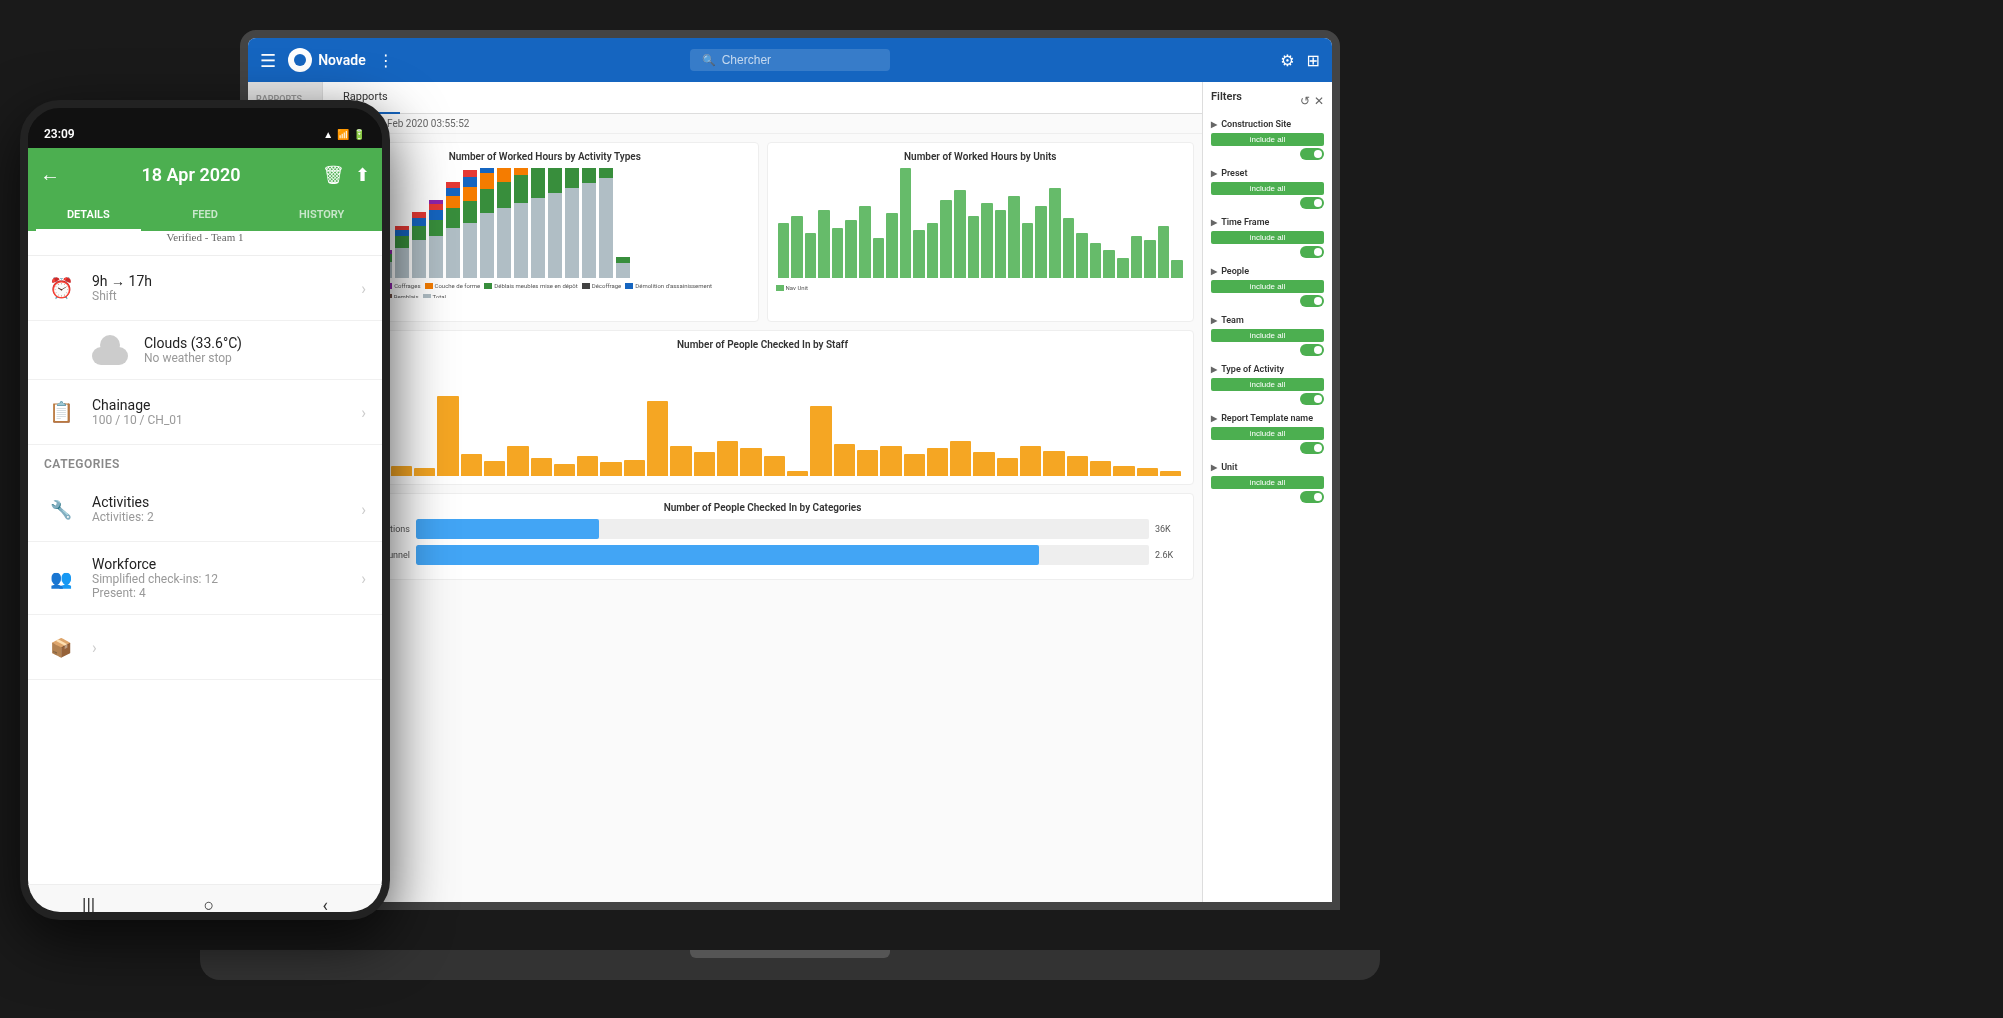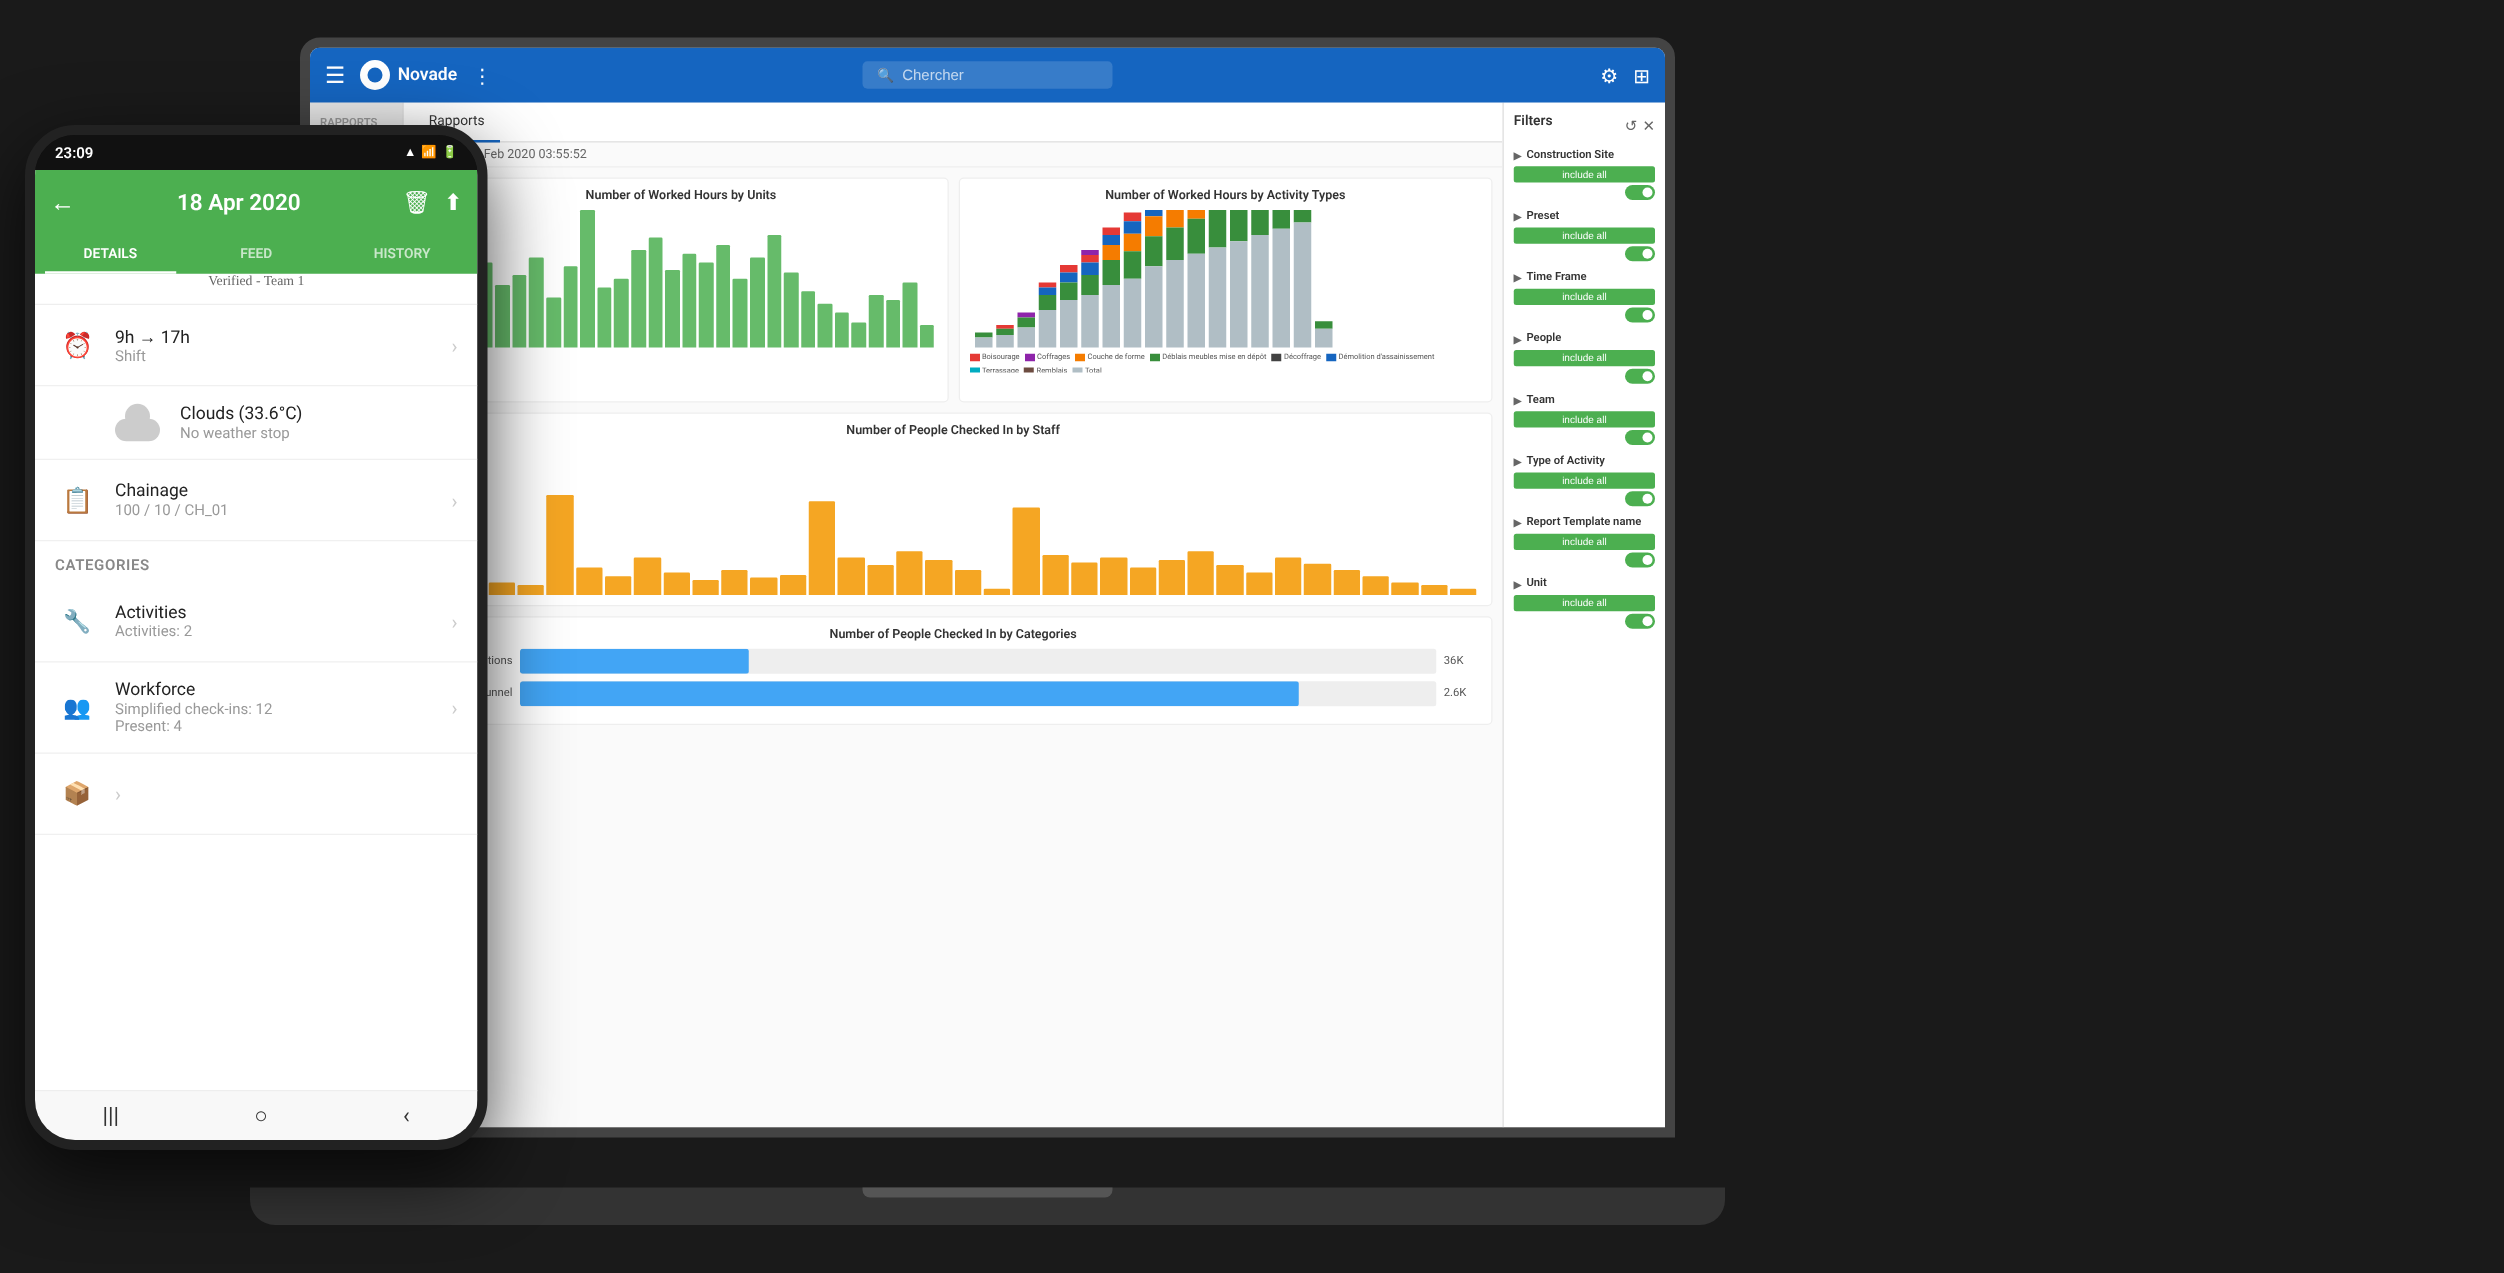--- a/index.html
+++ b/index.html
@@ -382,20 +382,21 @@
       position: relative;
       box-shadow: 0 20px 60px rgba(0,0,0,0.7);
     }
     .phone-notch-area {
       background: #111;
       height: 28px;
       display: flex;
       align-items: center;
       justify-content: space-between;
       padding: 0 16px;
+      margin-top: 12px;
     }
     .phone-time {
       color: white;
       font-size: 12px;
       font-weight: 600;
     }
     .phone-status-icons {
       display: flex;
       gap: 4px;
       align-items: center;
@@ -636,20 +637,162 @@
             <div class="tab">Rapports</div>
           </div>
           <div class="content-header">
             <span>Reports</span>&nbsp;&nbsp;
             <span>27 Feb 2020 03:55:52</span>
           </div>
 
           <div class="charts-area">
 
             <div class="charts-row">
+
+              <div class="chart-box">
+                <div class="chart-title">Number of Worked Hours by Activity Types</div>
+                <div class="chart-area">
+                  <div style="display:flex;align-items:flex-end;height:110px;gap:3px;padding:0 4px;">
+
+                    <div style="display:flex;flex-direction:column-reverse;flex:1;max-width:14px;">
+                      <div style="height:8px;background:#b0bec5;width:100%;"></div>
+                      <div style="height:4px;background:#388e3c;width:100%;"></div>
+                    </div>
+                    <div style="display:flex;flex-direction:column-reverse;flex:1;max-width:14px;">
+                      <div style="height:10px;background:#b0bec5;width:100%;"></div>
+                      <div style="height:5px;background:#388e3c;width:100%;"></div>
+                      <div style="height:3px;background:#e53935;width:100%;"></div>
+                    </div>
+                    <div style="display:flex;flex-direction:column-reverse;flex:1;max-width:14px;">
+                      <div style="height:16px;background:#b0bec5;width:100%;"></div>
+                      <div style="height:8px;background:#388e3c;width:100%;"></div>
+                      <div style="height:4px;background:#8e24aa;width:100%;"></div>
+                    </div>
+                    <div style="display:flex;flex-direction:column-reverse;flex:1;max-width:14px;">
+                      <div style="height:30px;background:#b0bec5;width:100%;"></div>
+                      <div style="height:12px;background:#388e3c;width:100%;"></div>
+                      <div style="height:6px;background:#1565c0;width:100%;"></div>
+                      <div style="height:4px;background:#e53935;width:100%;"></div>
+                    </div>
+                    <div style="display:flex;flex-direction:column-reverse;flex:1;max-width:14px;">
+                      <div style="height:38px;background:#b0bec5;width:100%;"></div>
+                      <div style="height:14px;background:#388e3c;width:100%;"></div>
+                      <div style="height:8px;background:#1565c0;width:100%;"></div>
+                      <div style="height:6px;background:#e53935;width:100%;"></div>
+                    </div>
+                    <div style="display:flex;flex-direction:column-reverse;flex:1;max-width:14px;">
+                      <div style="height:42px;background:#b0bec5;width:100%;"></div>
+                      <div style="height:16px;background:#388e3c;width:100%;"></div>
+                      <div style="height:10px;background:#1565c0;width:100%;"></div>
+                      <div style="height:6px;background:#e53935;width:100%;"></div>
+                      <div style="height:4px;background:#8e24aa;width:100%;"></div>
+                    </div>
+                    <div style="display:flex;flex-direction:column-reverse;flex:1;max-width:14px;">
+                      <div style="height:50px;background:#b0bec5;width:100%;"></div>
+                      <div style="height:20px;background:#388e3c;width:100%;"></div>
+                      <div style="height:12px;background:#f57c00;width:100%;"></div>
+                      <div style="height:8px;background:#1565c0;width:100%;"></div>
+                      <div style="height:6px;background:#e53935;width:100%;"></div>
+                    </div>
+                    <div style="display:flex;flex-direction:column-reverse;flex:1;max-width:14px;">
+                      <div style="height:55px;background:#b0bec5;width:100%;"></div>
+                      <div style="height:22px;background:#388e3c;width:100%;"></div>
+                      <div style="height:14px;background:#f57c00;width:100%;"></div>
+                      <div style="height:10px;background:#1565c0;width:100%;"></div>
+                      <div style="height:7px;background:#e53935;width:100%;"></div>
+                    </div>
+                    <div style="display:flex;flex-direction:column-reverse;flex:1;max-width:14px;">
+                      <div style="height:65px;background:#b0bec5;width:100%;"></div>
+                      <div style="height:24px;background:#388e3c;width:100%;"></div>
+                      <div style="height:16px;background:#f57c00;width:100%;"></div>
+                      <div style="height:12px;background:#1565c0;width:100%;"></div>
+
+                    </div>
+                    <div style="display:flex;flex-direction:column-reverse;flex:1;max-width:14px;">
+                      <div style="height:70px;background:#b0bec5;width:100%;"></div>
+                      <div style="height:26px;background:#388e3c;width:100%;"></div>
+                      <div style="height:18px;background:#f57c00;width:100%;"></div>
+
+                    </div>
+                    <div style="display:flex;flex-direction:column-reverse;flex:1;max-width:14px;">
+                      <div style="height:75px;background:#b0bec5;width:100%;"></div>
+                      <div style="height:28px;background:#388e3c;width:100%;"></div>
+                      <div style="height:20px;background:#f57c00;width:100%;"></div>
+
+                    </div>
+                    <div style="display:flex;flex-direction:column-reverse;flex:1;max-width:14px;">
+                      <div style="height:80px;background:#b0bec5;width:100%;"></div>
+                      <div style="height:30px;background:#388e3c;width:100%;"></div>
+
+                    </div>
+                    <div style="display:flex;flex-direction:column-reverse;flex:1;max-width:14px;">
+                      <div style="height:85px;background:#b0bec5;width:100%;"></div>
+                      <div style="height:32px;background:#388e3c;width:100%;"></div>
+
+                    </div>
+                    <div style="display:flex;flex-direction:column-reverse;flex:1;max-width:14px;">
+                      <div style="height:90px;background:#b0bec5;width:100%;"></div>
+                      <div style="height:35px;background:#388e3c;width:100%;"></div>
+
+                    </div>
+                    <div style="display:flex;flex-direction:column-reverse;flex:1;max-width:14px;">
+                      <div style="height:95px;background:#b0bec5;width:100%;"></div>
+                      <div style="height:36px;background:#388e3c;width:100%;"></div>
+
+                    </div>
+                    <div style="display:flex;flex-direction:column-reverse;flex:1;max-width:14px;">
+                      <div style="height:100px;background:#b0bec5;width:100%;"></div>
+                      <div style="height:38px;background:#388e3c;width:100%;"></div>
+
+                    </div>
+                    <div style="display:flex;flex-direction:column-reverse;flex:1;max-width:14px;">
+                      <div style="height:15px;background:#b0bec5;width:100%;"></div>
+                      <div style="height:6px;background:#388e3c;width:100%;"></div>
+                    </div>
+                  </div>
+                  <div class="legend">
+                    <div class="legend-item">
+                      <div class="legend-color" style="background:#e53935;"></div>
+                      <span>Boisourage</span>
+                    </div>
+                    <div class="legend-item">
+                      <div class="legend-color" style="background:#8e24aa;"></div>
+                      <span>Coffrages</span>
+                    </div>
+                    <div class="legend-item">
+                      <div class="legend-color" style="background:#f57c00;"></div>
+                      <span>Couche de forme</span>
+                    </div>
+                    <div class="legend-item">
+                      <div class="legend-color" style="background:#388e3c;"></div>
+                      <span>Déblais meubles mise en dépôt</span>
+                    </div>
+                    <div class="legend-item">
+                      <div class="legend-color" style="background:#424242;"></div>
+                      <span>Décoffrage</span>
+                    </div>
+                    <div class="legend-item">
+                      <div class="legend-color" style="background:#1565c0;"></div>
+                      <span>Démolition d'assainissement</span>
+                    </div>
+                    <div class="legend-item">
+                      <div class="legend-color" style="background:#00acc1;"></div>
+                      <span>Terrassage</span>
+                    </div>
+                    <div class="legend-item">
+                      <div class="legend-color" style="background:#6d4c41;"></div>
+                      <span>Remblais</span>
+                    </div>
+                    <div class="legend-item">
+                      <div class="legend-color" style="background:#b0bec5;"></div>
+                      <span>Total</span>
+                    </div>
+                  </div>
+                </div>
+              </div>
 
               <div class="chart-box">
                 <div class="chart-title">Number of Worked Hours by Units</div>
                 <div class="chart-area">
                   <div style="display:flex;align-items:flex-end;height:110px;gap:2px;padding:0 2px;">
 
                     <div style="height:55px;background:#66bb6a;flex:1;max-width:12px;border-radius:1px 1px 0 0;"></div>
                     <div style="height:62px;background:#66bb6a;flex:1;max-width:12px;border-radius:1px 1px 0 0;"></div>
                     <div style="height:45px;background:#66bb6a;flex:1;max-width:12px;border-radius:1px 1px 0 0;"></div>
                     <div style="height:68px;background:#66bb6a;flex:1;max-width:12px;border-radius:1px 1px 0 0;"></div>
@@ -677,162 +820,20 @@
                     <div style="height:20px;background:#66bb6a;flex:1;max-width:12px;border-radius:1px 1px 0 0;"></div>
                     <div style="height:42px;background:#66bb6a;flex:1;max-width:12px;border-radius:1px 1px 0 0;"></div>
                     <div style="height:38px;background:#66bb6a;flex:1;max-width:12px;border-radius:1px 1px 0 0;"></div>
                     <div style="height:52px;background:#66bb6a;flex:1;max-width:12px;border-radius:1px 1px 0 0;"></div>
                     <div style="height:18px;background:#66bb6a;flex:1;max-width:12px;border-radius:1px 1px 0 0;"></div>
                   </div>
                   <div style="margin-top:6px;">
                     <div class="legend-item">
                       <div class="legend-color" style="background:#66bb6a;"></div>
                       <span>Nav Unit</span>
-                    </div>
-                  </div>
-                </div>
-              </div>
-
-              <div class="chart-box">
-                <div class="chart-title">Number of Worked Hours by Activity Types</div>
-                <div class="chart-area">
-                  <div style="display:flex;align-items:flex-end;height:110px;gap:3px;padding:0 4px;">
-
-                    <div style="display:flex;flex-direction:column-reverse;flex:1;max-width:14px;">
-                      <div style="height:8px;background:#b0bec5;width:100%;"></div>
-                      <div style="height:4px;background:#388e3c;width:100%;"></div>
-                    </div>
-                    <div style="display:flex;flex-direction:column-reverse;flex:1;max-width:14px;">
-                      <div style="height:10px;background:#b0bec5;width:100%;"></div>
-                      <div style="height:5px;background:#388e3c;width:100%;"></div>
-                      <div style="height:3px;background:#e53935;width:100%;"></div>
-                    </div>
-                    <div style="display:flex;flex-direction:column-reverse;flex:1;max-width:14px;">
-                      <div style="height:16px;background:#b0bec5;width:100%;"></div>
-                      <div style="height:8px;background:#388e3c;width:100%;"></div>
-                      <div style="height:4px;background:#8e24aa;width:100%;"></div>
-                    </div>
-                    <div style="display:flex;flex-direction:column-reverse;flex:1;max-width:14px;">
-                      <div style="height:30px;background:#b0bec5;width:100%;"></div>
-                      <div style="height:12px;background:#388e3c;width:100%;"></div>
-                      <div style="height:6px;background:#1565c0;width:100%;"></div>
-                      <div style="height:4px;background:#e53935;width:100%;"></div>
-                    </div>
-                    <div style="display:flex;flex-direction:column-reverse;flex:1;max-width:14px;">
-                      <div style="height:38px;background:#b0bec5;width:100%;"></div>
-                      <div style="height:14px;background:#388e3c;width:100%;"></div>
-                      <div style="height:8px;background:#1565c0;width:100%;"></div>
-                      <div style="height:6px;background:#e53935;width:100%;"></div>
-                    </div>
-                    <div style="display:flex;flex-direction:column-reverse;flex:1;max-width:14px;">
-                      <div style="height:42px;background:#b0bec5;width:100%;"></div>
-                      <div style="height:16px;background:#388e3c;width:100%;"></div>
-                      <div style="height:10px;background:#1565c0;width:100%;"></div>
-                      <div style="height:6px;background:#e53935;width:100%;"></div>
-                      <div style="height:4px;background:#8e24aa;width:100%;"></div>
-                    </div>
-                    <div style="display:flex;flex-direction:column-reverse;flex:1;max-width:14px;">
-                      <div style="height:50px;background:#b0bec5;width:100%;"></div>
-                      <div style="height:20px;background:#388e3c;width:100%;"></div>
-                      <div style="height:12px;background:#f57c00;width:100%;"></div>
-                      <div style="height:8px;background:#1565c0;width:100%;"></div>
-                      <div style="height:6px;background:#e53935;width:100%;"></div>
-                    </div>
-                    <div style="display:flex;flex-direction:column-reverse;flex:1;max-width:14px;">
-                      <div style="height:55px;background:#b0bec5;width:100%;"></div>
-                      <div style="height:22px;background:#388e3c;width:100%;"></div>
-                      <div style="height:14px;background:#f57c00;width:100%;"></div>
-                      <div style="height:10px;background:#1565c0;width:100%;"></div>
-                      <div style="height:7px;background:#e53935;width:100%;"></div>
-                    </div>
-                    <div style="display:flex;flex-direction:column-reverse;flex:1;max-width:14px;">
-                      <div style="height:65px;background:#b0bec5;width:100%;"></div>
-                      <div style="height:24px;background:#388e3c;width:100%;"></div>
-                      <div style="height:16px;background:#f57c00;width:100%;"></div>
-                      <div style="height:12px;background:#1565c0;width:100%;"></div>
-
-                    </div>
-                    <div style="display:flex;flex-direction:column-reverse;flex:1;max-width:14px;">
-                      <div style="height:70px;background:#b0bec5;width:100%;"></div>
-                      <div style="height:26px;background:#388e3c;width:100%;"></div>
-                      <div style="height:18px;background:#f57c00;width:100%;"></div>
-
-                    </div>
-                    <div style="display:flex;flex-direction:column-reverse;flex:1;max-width:14px;">
-                      <div style="height:75px;background:#b0bec5;width:100%;"></div>
-                      <div style="height:28px;background:#388e3c;width:100%;"></div>
-                      <div style="height:20px;background:#f57c00;width:100%;"></div>
-
-                    </div>
-                    <div style="display:flex;flex-direction:column-reverse;flex:1;max-width:14px;">
-                      <div style="height:80px;background:#b0bec5;width:100%;"></div>
-                      <div style="height:30px;background:#388e3c;width:100%;"></div>
-
-                    </div>
-                    <div style="display:flex;flex-direction:column-reverse;flex:1;max-width:14px;">
-                      <div style="height:85px;background:#b0bec5;width:100%;"></div>
-                      <div style="height:32px;background:#388e3c;width:100%;"></div>
-
-                    </div>
-                    <div style="display:flex;flex-direction:column-reverse;flex:1;max-width:14px;">
-                      <div style="height:90px;background:#b0bec5;width:100%;"></div>
-                      <div style="height:35px;background:#388e3c;width:100%;"></div>
-
-                    </div>
-                    <div style="display:flex;flex-direction:column-reverse;flex:1;max-width:14px;">
-                      <div style="height:95px;background:#b0bec5;width:100%;"></div>
-                      <div style="height:36px;background:#388e3c;width:100%;"></div>
-
-                    </div>
-                    <div style="display:flex;flex-direction:column-reverse;flex:1;max-width:14px;">
-                      <div style="height:100px;background:#b0bec5;width:100%;"></div>
-                      <div style="height:38px;background:#388e3c;width:100%;"></div>
-
-                    </div>
-                    <div style="display:flex;flex-direction:column-reverse;flex:1;max-width:14px;">
-                      <div style="height:15px;background:#b0bec5;width:100%;"></div>
-                      <div style="height:6px;background:#388e3c;width:100%;"></div>
-                    </div>
-                  </div>
-                  <div class="legend">
-                    <div class="legend-item">
-                      <div class="legend-color" style="background:#e53935;"></div>
-                      <span>Boisourage</span>
-                    </div>
-                    <div class="legend-item">
-                      <div class="legend-color" style="background:#8e24aa;"></div>
-                      <span>Coffrages</span>
-                    </div>
-                    <div class="legend-item">
-                      <div class="legend-color" style="background:#f57c00;"></div>
-                      <span>Couche de forme</span>
-                    </div>
-                    <div class="legend-item">
-                      <div class="legend-color" style="background:#388e3c;"></div>
-                      <span>Déblais meubles mise en dépôt</span>
-                    </div>
-                    <div class="legend-item">
-                      <div class="legend-color" style="background:#424242;"></div>
-                      <span>Décoffrage</span>
-                    </div>
-                    <div class="legend-item">
-                      <div class="legend-color" style="background:#1565c0;"></div>
-                      <span>Démolition d'assainissement</span>
-                    </div>
-                    <div class="legend-item">
-                      <div class="legend-color" style="background:#00acc1;"></div>
-                      <span>Terrassage</span>
-                    </div>
-                    <div class="legend-item">
-                      <div class="legend-color" style="background:#6d4c41;"></div>
-                      <span>Remblais</span>
-                    </div>
-                    <div class="legend-item">
-                      <div class="legend-color" style="background:#b0bec5;"></div>
-                      <span>Total</span>
                     </div>
                   </div>
                 </div>
               </div>
             </div>
 
             <div class="people-chart chart-full">
               <div class="chart-title">Number of People Checked In by Staff</div>
               <div style="display:flex;align-items:flex-end;height:120px;gap:2px;padding:0 4px;">
                 <div style="height:55px;background:#f5a623;flex:1;border-radius:1px 1px 0 0;"></div>

